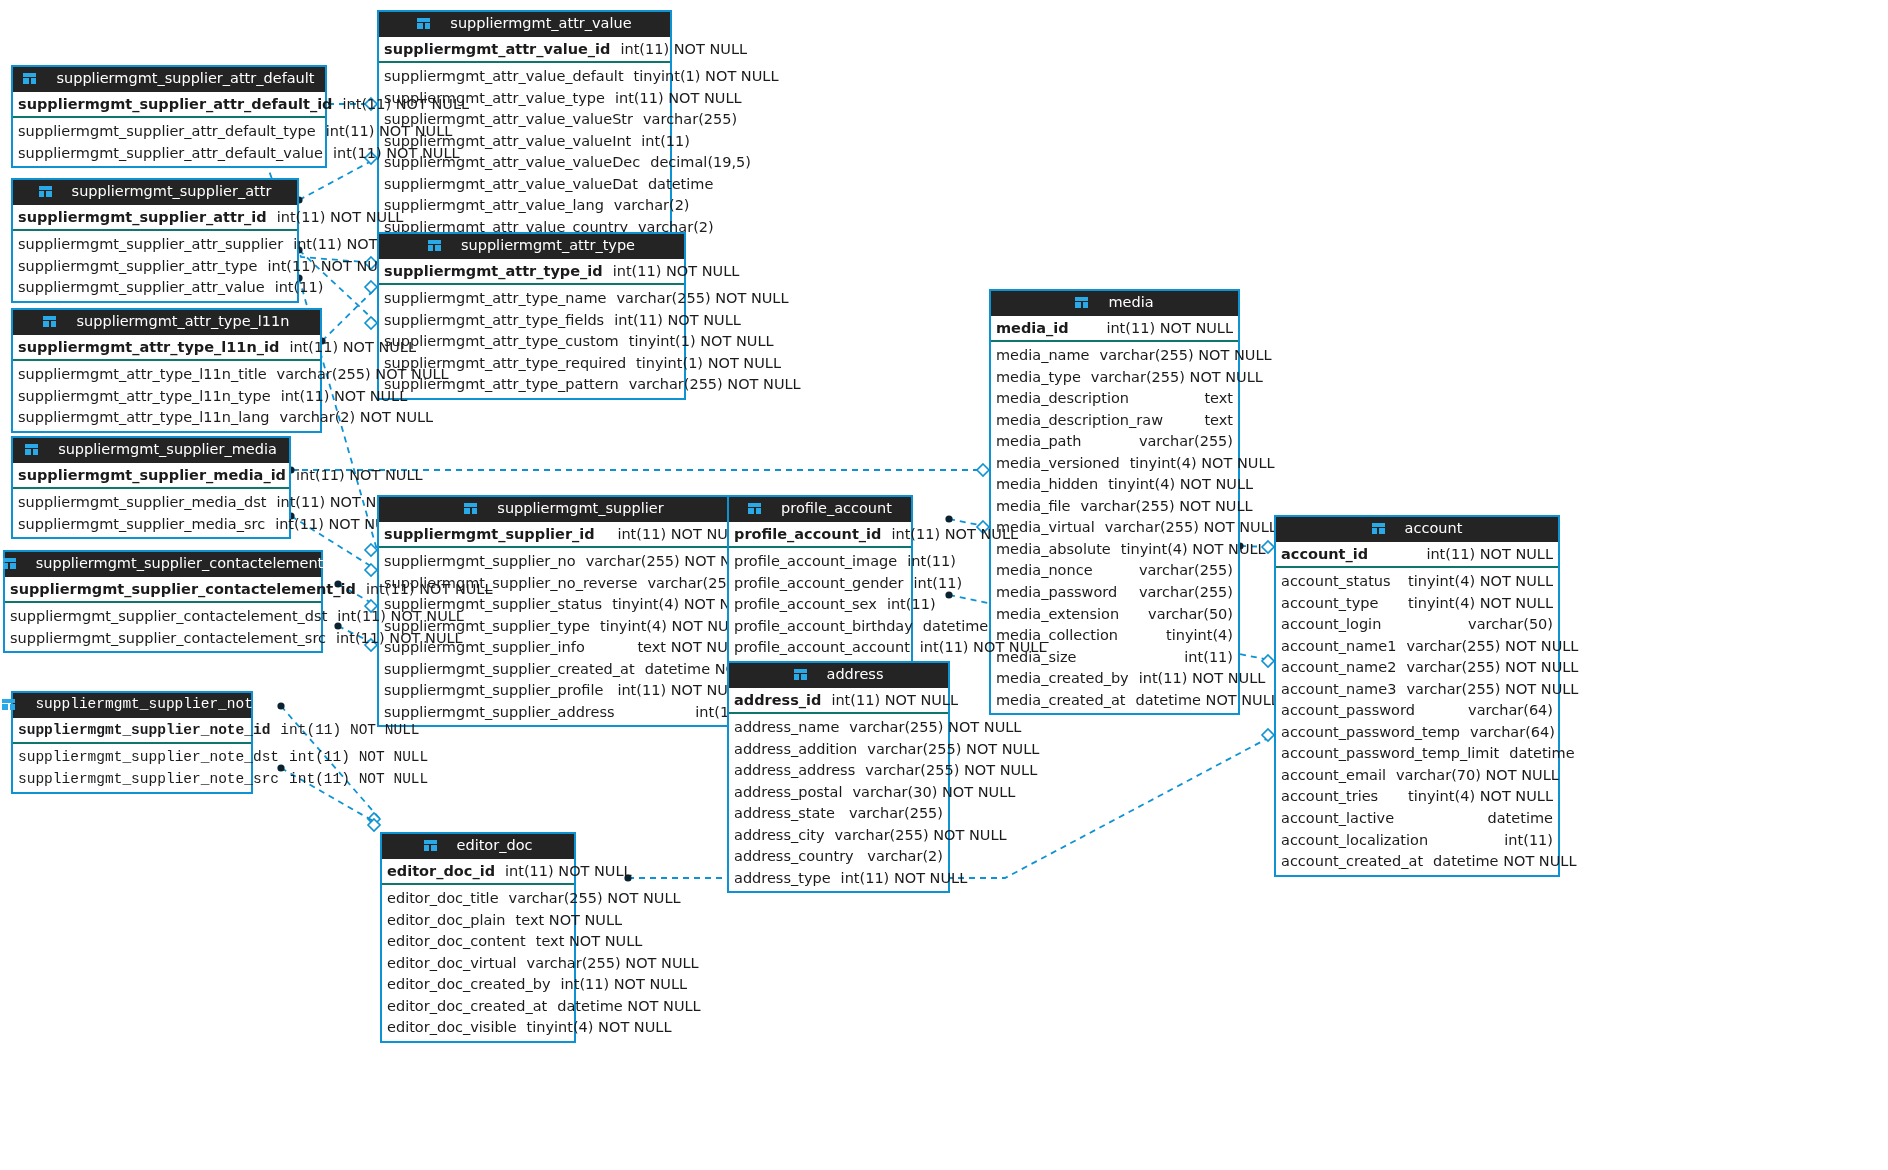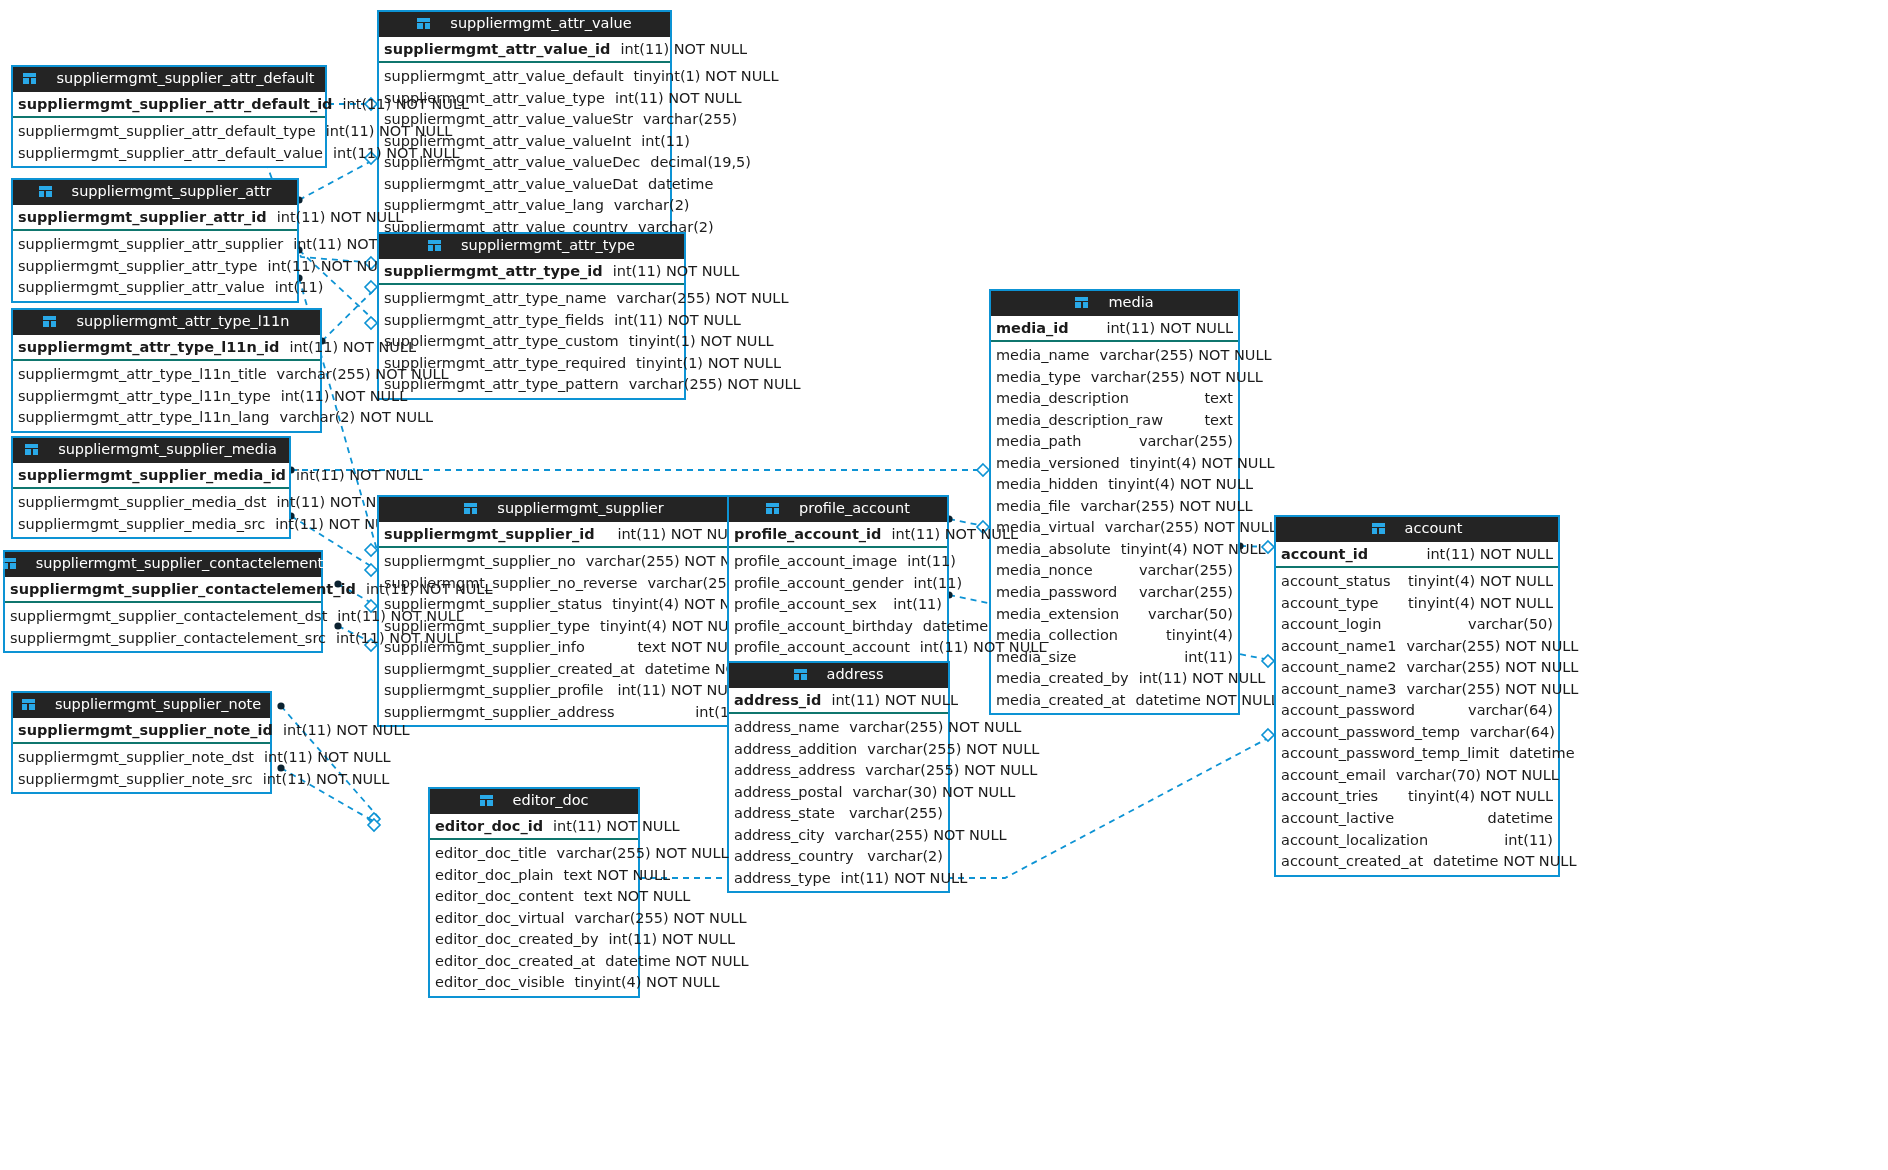--- a/index.html
+++ b/index.html
@@ -512,21 +512,21 @@
         <div class="field">
           <span class="fname">suppliermgmt_supplier_profile</span>
           <span class="ftype">int(11) NOT NULL</span>
         </div>
         <div class="field">
           <span class="fname">suppliermgmt_supplier_address</span>
           <span class="ftype">int(11)</span>
         </div>
       </div>
     </div>
-    <div class="entity" style="left: 727px; top: 495px; width: 222px;">
+    <div class="entity" style="left: 727px; top: 495px; width: 186px;">
       <div class="entity-header">
         <span class="tbl-icon">
           <i class="r1"></i>
           <i class="r2a"></i>
           <i class="r2b"></i>
         </span>
         <span>profile_account</span>
       </div>
       <div class="pk-row">
         <div class="field">
@@ -700,21 +700,21 @@
         <div class="field">
           <span class="fname">address_country</span>
           <span class="ftype">varchar(2)</span>
         </div>
         <div class="field">
           <span class="fname">address_type</span>
           <span class="ftype">int(11) NOT NULL</span>
         </div>
       </div>
     </div>
-    <div class="entity" style="left: 11px; top: 691px; width: 261px;">
+    <div class="entity" style="left: 11px; top: 691px; width: 242px; font-family: Liberation Mono, monospace;">
       <div class="entity-header">
         <span class="tbl-icon">
           <i class="r1"></i>
           <i class="r2a"></i>
           <i class="r2b"></i>
         </span>
         <span>suppliermgmt_supplier_note</span>
       </div>
       <div class="pk-row">
         <div class="field">
@@ -726,21 +726,21 @@
         <div class="field">
           <span class="fname">suppliermgmt_supplier_note_dst</span>
           <span class="ftype">int(11) NOT NULL</span>
         </div>
         <div class="field">
           <span class="fname">suppliermgmt_supplier_note_src</span>
           <span class="ftype">int(11) NOT NULL</span>
         </div>
       </div>
     </div>
-    <div class="entity" style="left: 380px; top: 787px; width: 212px; margin-left: 48px;">
+    <div class="entity" style="left: 380px; top: 832px; width: 196px;">
       <div class="entity-header">
         <span class="tbl-icon">
           <i class="r1"></i>
           <i class="r2a"></i>
           <i class="r2b"></i>
         </span>
         <span>editor_doc</span>
       </div>
       <div class="pk-row">
         <div class="field">

